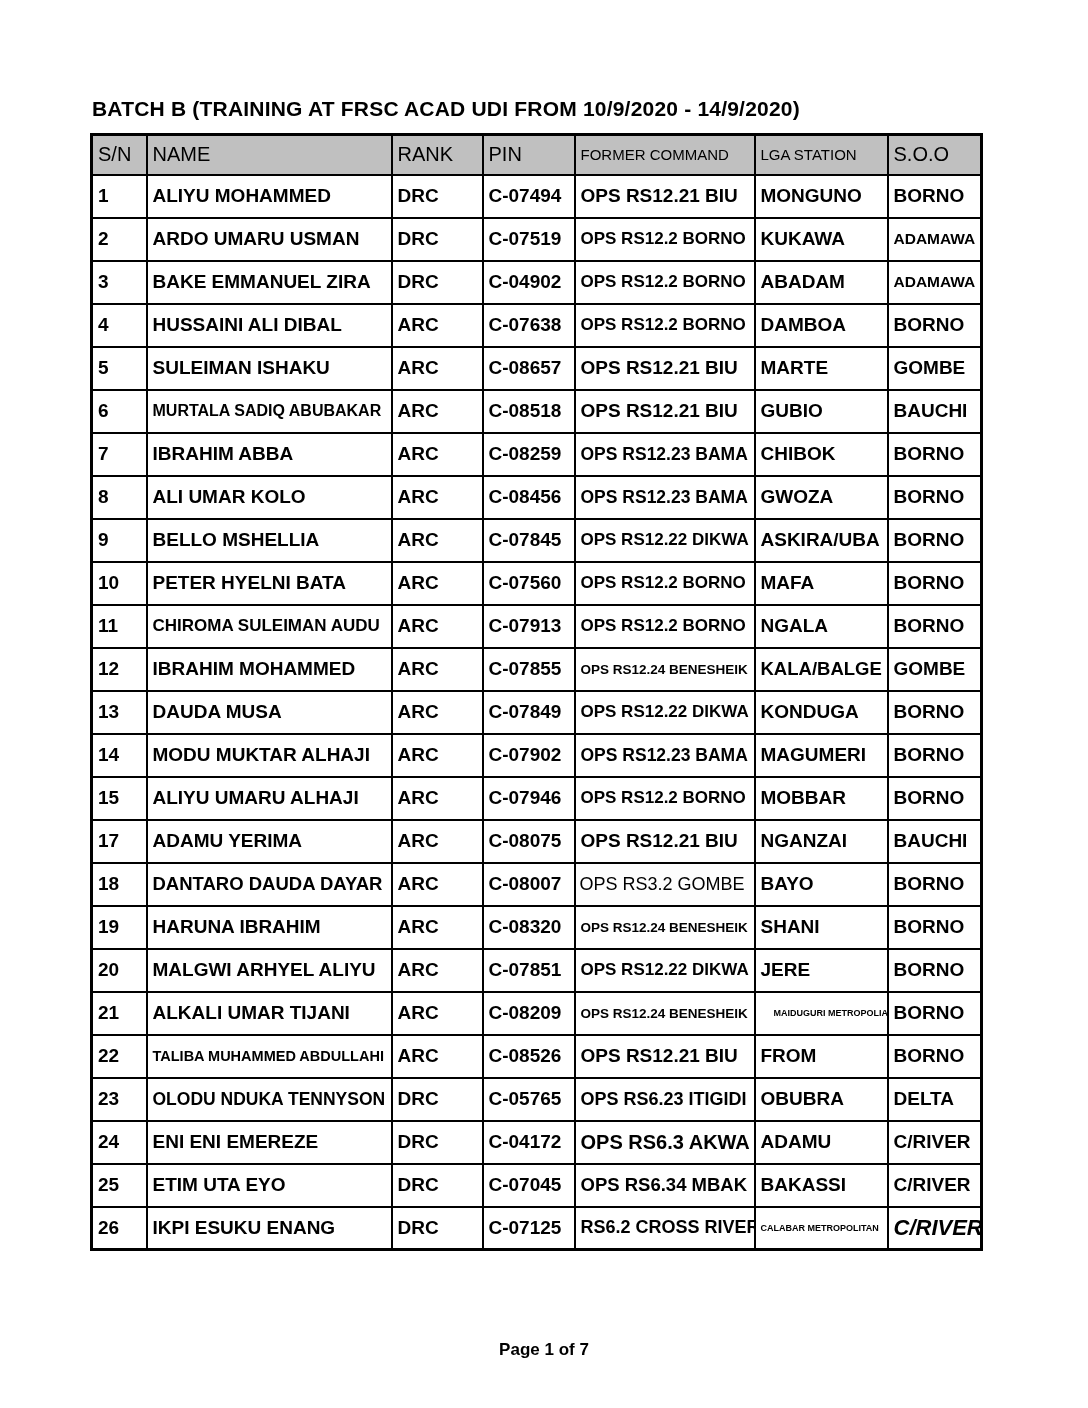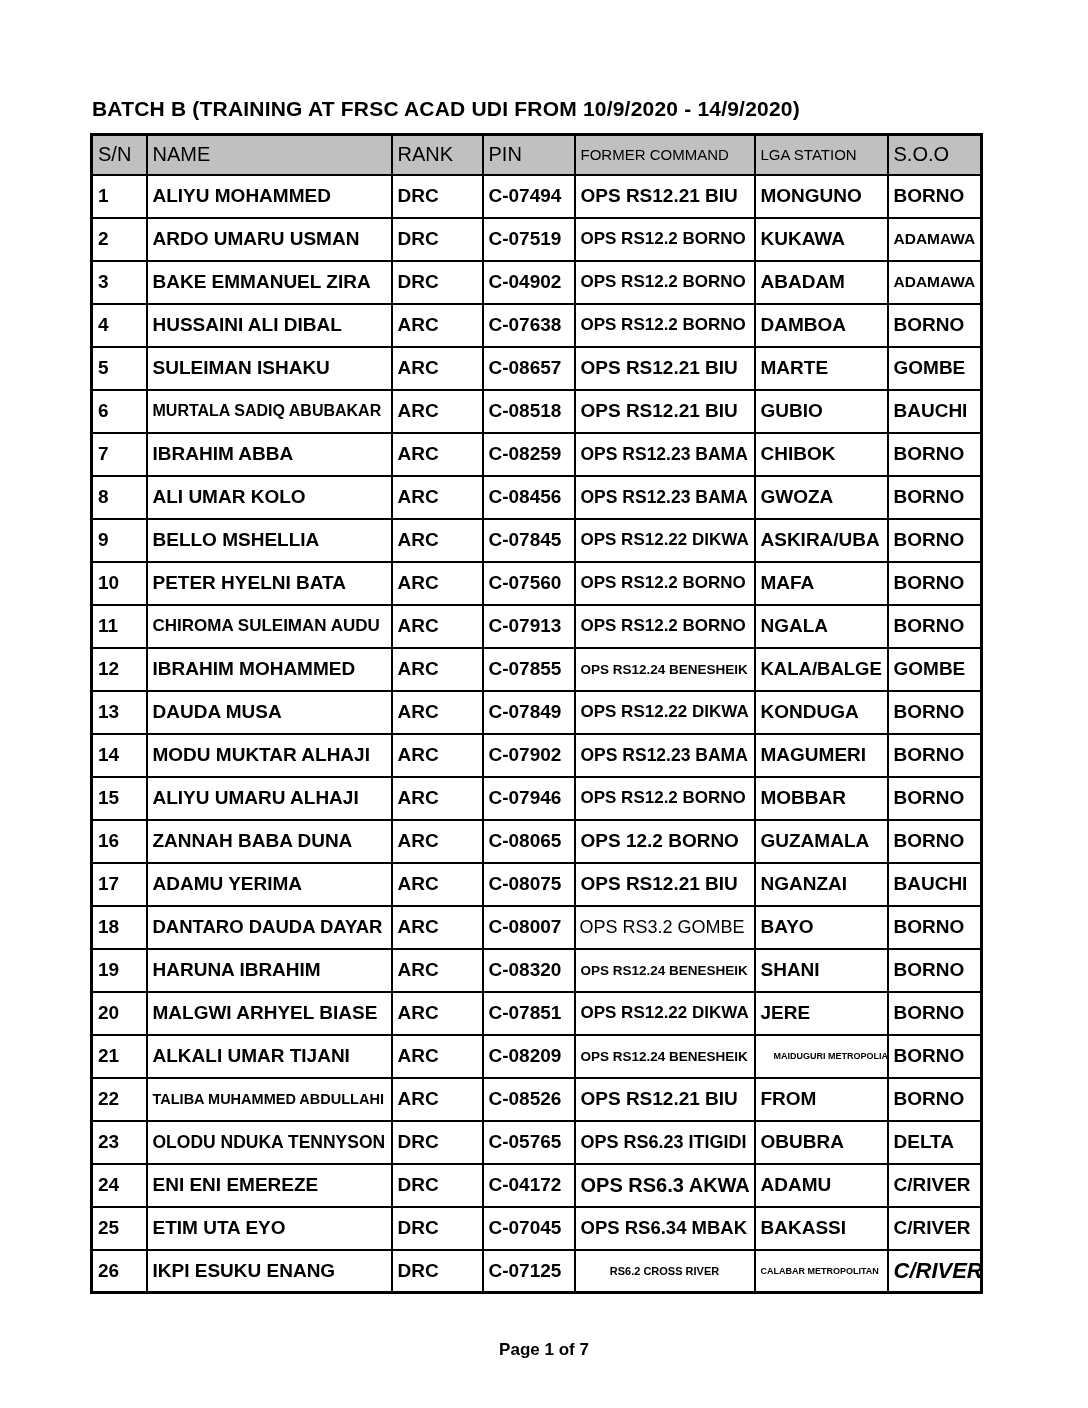--- a/index.html
+++ b/index.html
@@ -242,29 +242,20 @@
         <tr>
           <td class="c-sn">15</td>
           <td class="c-name">ALIYU UMARU ALHAJI</td>
           <td class="c-rank">ARC</td>
           <td class="c-pin">C-07946</td>
           <td class="c-former" style="font-size: 17px;">OPS RS12.2 BORNO</td>
           <td class="c-lga">MOBBAR</td>
           <td class="c-soo">BORNO</td>
         </tr>
         <tr>
-          <td class="c-sn">16</td>
-          <td class="c-name">ZANNAH BABA DUNA</td>
-          <td class="c-rank">ARC</td>
-          <td class="c-pin">C-08065</td>
-          <td class="c-former">OPS 12.2 BORNO</td>
-          <td class="c-lga">GUZAMALA</td>
-          <td class="c-soo">BORNO</td>
-        </tr>
-        <tr>
           <td class="c-sn">17</td>
           <td class="c-name">ADAMU YERIMA</td>
           <td class="c-rank">ARC</td>
           <td class="c-pin">C-08075</td>
           <td class="c-former">OPS RS12.21 BIU</td>
           <td class="c-lga">NGANZAI</td>
           <td class="c-soo">BAUCHI</td>
         </tr>
         <tr>
           <td class="c-sn">18</td>
@@ -281,21 +272,21 @@
           <td class="c-sn">19</td>
           <td class="c-name">HARUNA IBRAHIM</td>
           <td class="c-rank">ARC</td>
           <td class="c-pin">C-08320</td>
           <td class="c-former" style="font-size: 13.5px;">OPS RS12.24 BENESHEIK</td>
           <td class="c-lga">SHANI</td>
           <td class="c-soo">BORNO</td>
         </tr>
         <tr>
           <td class="c-sn">20</td>
-          <td class="c-name">MALGWI ARHYEL BIASE</td>
+          <td class="c-name">MALGWI ARHYEL ALIYU</td>
           <td class="c-rank">ARC</td>
           <td class="c-pin">C-07851</td>
           <td class="c-former" style="font-size: 17px;">OPS RS12.22 DIKWA</td>
           <td class="c-lga">JERE</td>
           <td class="c-soo">BORNO</td>
         </tr>
         <tr>
           <td class="c-sn">21</td>
           <td class="c-name">ALKALI UMAR TIJANI</td>
           <td class="c-rank">ARC</td>
@@ -338,21 +329,21 @@
           <td class="c-pin">C-07045</td>
           <td class="c-former" style="font-size: 18.5px;">OPS RS6.34 MBAK</td>
           <td class="c-lga">BAKASSI</td>
           <td class="c-soo">C/RIVER</td>
         </tr>
         <tr>
           <td class="c-sn">26</td>
           <td class="c-name">IKPI ESUKU ENANG</td>
           <td class="c-rank">DRC</td>
           <td class="c-pin">C-07125</td>
-          <td class="c-former" style="font-size: 11px; text-align: center;">RS6.2 CROSS RIVER</td>
+          <td class="c-former" style="font-size: 18px; text-align: center;">RS6.2 CROSS RIVER</td>
           <td class="c-lga" style="font-size: 9px;">CALABAR METROPOLITAN</td>
           <td class="c-soo" style="font-size: 22px; font-style: italic;">C/RIVERS</td>
         </tr>
       </tbody>
   </table>
 
   <div class="footer">Page 1 of 7</div>
 </div>
 
 </body></html>

